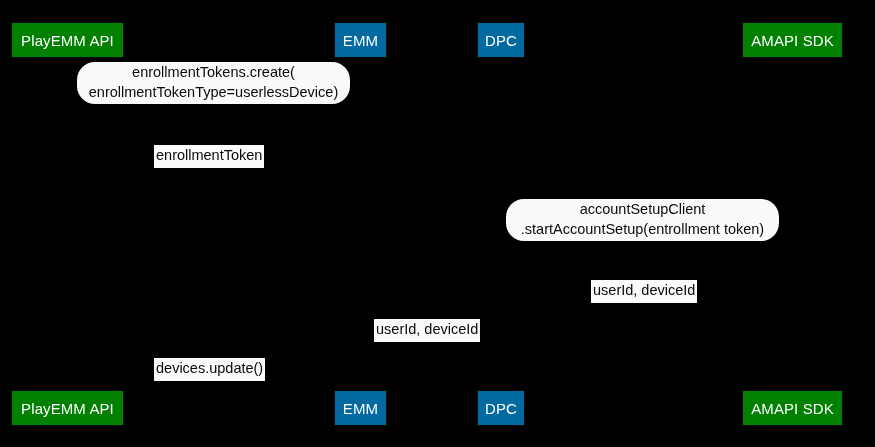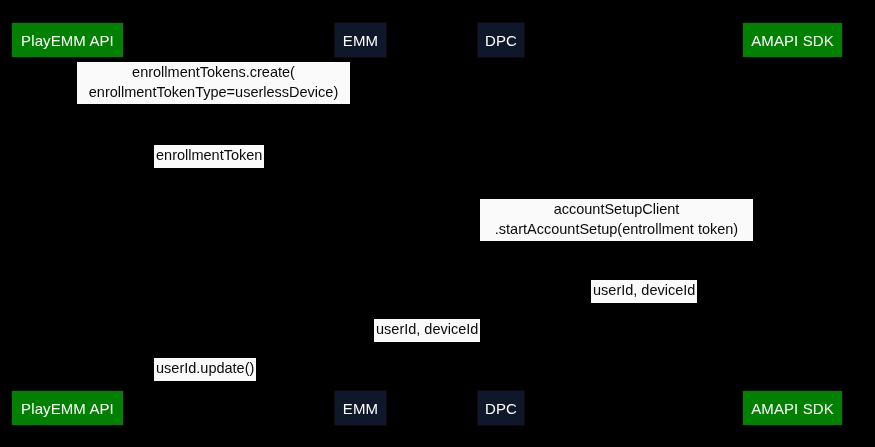--- a/index.html
+++ b/index.html
@@ -24,21 +24,21 @@
     align-items: center;
     justify-content: center;
     color: #ffffff;
     font-size: 15px;
     line-height: 1;
     letter-spacing: 0.1px;
     border: 1px solid #0a0a0a;
     white-space: nowrap;
   }
   .participant.green { background: #018001; }
-  .participant.blue  { background: #0f172a; }
+  .participant.blue  { background: #0369a1; }
 
   
   .lifeline {
     position: absolute;
     width: 1px;
     background: #000000;
   }
 
   
   .arrow-line {
@@ -60,21 +60,21 @@
   .msg-label {
     position: absolute;
     background: #fafafa;
     color: #0a0a0a;
     font-size: 14.5px;
     line-height: 19.5px;
     padding: 1px 2px 2px 2px;
     box-sizing: border-box;
     white-space: nowrap;
   }
-  .msg-label.center { text-align: center; }
+  .msg-label.center { text-align: center; border-radius: 18px; }
   .msg-label.left   { text-align: left; margin-top: 14px; }
   .msg-line { display: block; }
 </style>
 </head>
 <body>
 
 <div id="diagram">
 
   <div class="lifeline" style="left:67px; top:58px; height:330px;"></div>
   <div class="lifeline" style="left:360px; top:58px; height:330px;"></div>
@@ -105,41 +105,41 @@
   <div class="arrow-head right" style="left:352px; top:153px;"></div>
   <div class="msg-label left" style="left:154px; top:131px;">
     <span class="msg-line">enrollmentToken</span>
   </div>
 
   <div class="arrow-line" style="left:360px; top:196px; width:140px;"></div>
   <div class="arrow-head right" style="left:492px; top:192px;"></div>
 
   <div class="arrow-line" style="left:500px; top:244px; width:292px;"></div>
   <div class="arrow-head right" style="left:784px; top:240px;"></div>
-  <div class="msg-label center" style="left:480px; top:199px; width:273px;">
+  <div class="msg-label center" style="left:506px; top:199px; width:273px;">
     <span class="msg-line">accountSetupClient</span>
     <span class="msg-line">.startAccountSetup(entrollment token)</span>
   </div>
 
   <div class="arrow-line" style="left:500px; top:292px; width:292px;"></div>
   <div class="arrow-head left" style="left:500px; top:288px;"></div>
   <div class="msg-label left" style="left:591px; top:266px;">
     <span class="msg-line">userId, deviceId</span>
   </div>
 
   <div class="arrow-line" style="left:360px; top:331px; width:140px;"></div>
   <div class="arrow-head left" style="left:360px; top:327px;"></div>
   <div class="msg-label left" style="left:374px; top:305px;">
     <span class="msg-line">userId, deviceId</span>
   </div>
 
   <div class="arrow-line" style="left:67px; top:370px; width:293px;"></div>
   <div class="arrow-head left" style="left:67px; top:366px;"></div>
   <div class="msg-label left" style="left:154px; top:344px;">
-    <span class="msg-line">userId.update()</span>
+    <span class="msg-line">devices.update()</span>
   </div>
 
   <div class="participant green" style="left:11px; top:390px; width:113px; height:36px;">
     <span>PlayEMM API</span>
   </div>
   <div class="participant blue" style="left:334px; top:390px; width:53px; height:36px;">
     <span>EMM</span>
   </div>
   <div class="participant blue" style="left:477px; top:390px; width:48px; height:36px;">
     <span>DPC</span>

